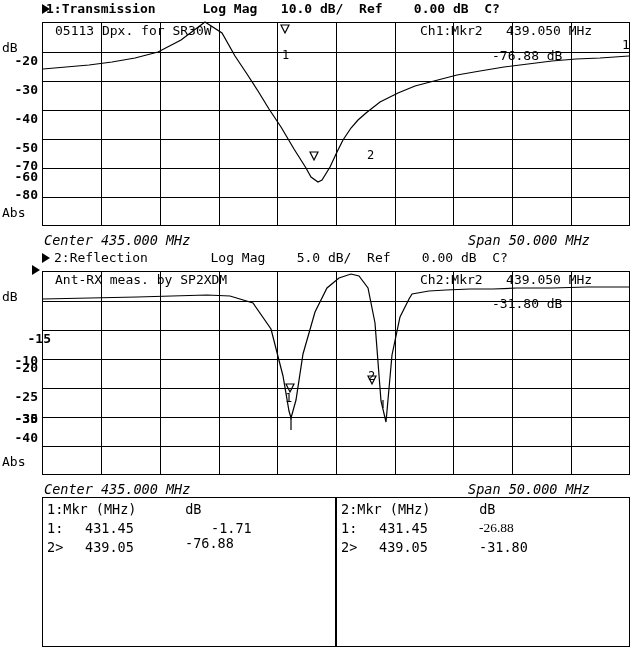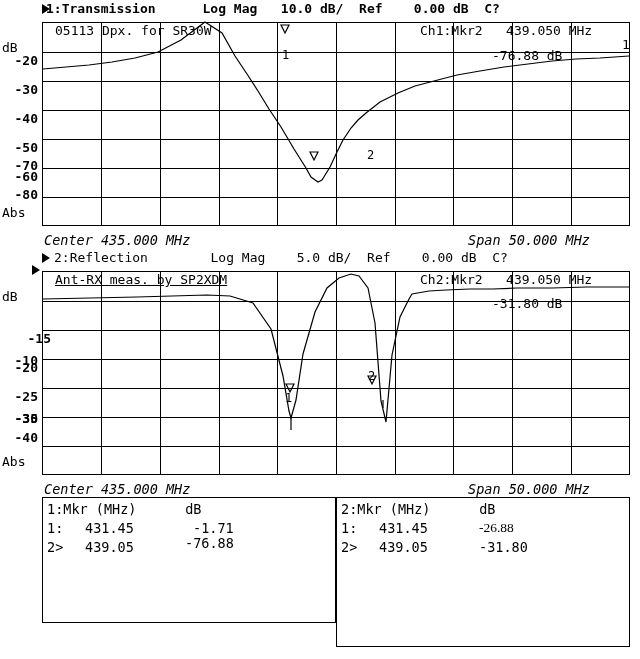--- a/index.html
+++ b/index.html
@@ -116,43 +116,43 @@
     <line x1="383" y1="408" x2="383" y2="400" stroke="#000" stroke-width="1.2"></line>
   </svg>
 
   <svg class="trace" width="640" height="659">
     <polygon points="286,384 294,384 290,392" fill="none" stroke="#000" stroke-width="1.2"></polygon>
     <polygon points="368,376 376,376 372,384" fill="none" stroke="#000" stroke-width="1.2"></polygon>
   </svg>
   <div class="mk" style="left:285px;top:391px;">1</div>
   <div class="mk" style="left:368px;top:369px;">2</div>
 
-  <div class="txt" style="left:55px;top:273px;text-decoration:underline;">Ant-RX meas. by SP2XDM</div>
+  <div class="txt" style="left:55px;top:273px;">Ant-RX meas. by SP2XDM</div>
   <div class="txt" style="left:420px;top:273px;">Ch2:Mkr2   439.050 MHz</div>
   <div class="txt" style="left:492px;top:297px;">-31.80 dB</div>
 
   <div class="dbtag" style="left:2px;top:289px;">dB</div>
   <div class="ylab" style="left:0px;top:305px;width:38px;margin-top:48px;">-10</div>
   <div class="ylab" style="left:0px;top:331px;width:38px;margin-left:13px;">-15</div>
   <div class="ylab" style="left:0px;top:360px;width:38px;">-20</div>
   <div class="ylab" style="left:0px;top:389px;width:38px;">-25</div>
   <div class="ylab" style="left:0px;top:411px;width:38px;">-30</div>
 
   <div class="ylab" style="left:0px;top:411px;width:38px;">-35</div>
   <div class="ylab" style="left:0px;top:430px;width:38px;">-40</div>
   <div class="abs" style="left:2px;top:454px;">Abs</div>
 
   <div class="footrow" style="left:44px;top:481px;">Center 435.000 MHz</div>
   <div class="footrow" style="left:468px;top:481px;">Span 50.000 MHz</div>
 
-  <div class="tablebox" style="left:42px;top:497px;width:294px;height:126px;padding-left:48px;">
+  <div class="tablebox" style="left:42px;top:497px;width:294px;height:150px;padding-left:48px;">
     <div class="tcell" style="left:4px;top:3px;">1:Mkr (MHz)      dB</div>
     <div class="tcell" style="left:4px;top:22px;">1:</div>
     <div class="tcell" style="left:42px;top:22px;">431.45</div>
-    <div class="tcell" style="left:150px;top:22px;">-1.71</div>
+    <div class="tcell" style="left:168px;top:22px;">-1.71</div>
     <div class="tcell" style="left:4px;top:41px;">2&gt;</div>
     <div class="tcell" style="left:42px;top:41px;">439.05</div>
     <div class="tcell" style="left:142px;top:37px;">-76.88</div>
   </div>
 
   <div class="tablebox" style="left:336px;top:497px;width:294px;height:150px;">
     <div class="tcell" style="left:4px;top:3px;">2:Mkr (MHz)      dB</div>
     <div class="tcell" style="left:4px;top:22px;">1:</div>
     <div class="tcell" style="left:42px;top:22px;">431.45</div>
     <div class="tcell" style="left:142px;top:22px;font-family:Liberation Serif, serif;">-26.88</div>

